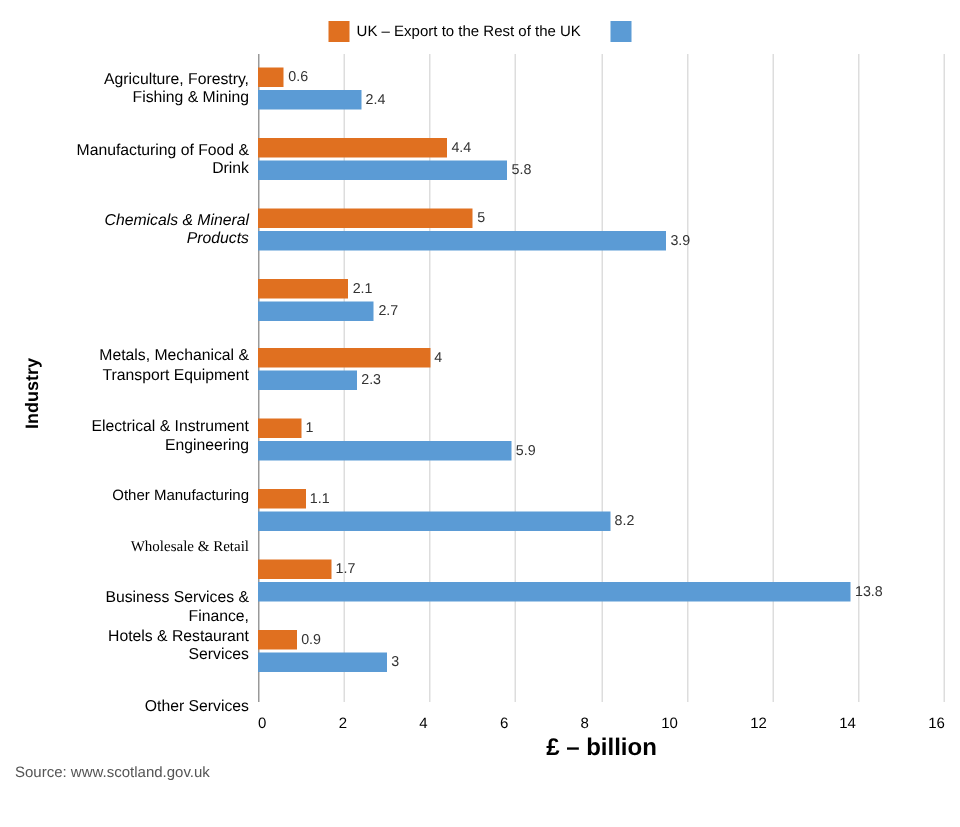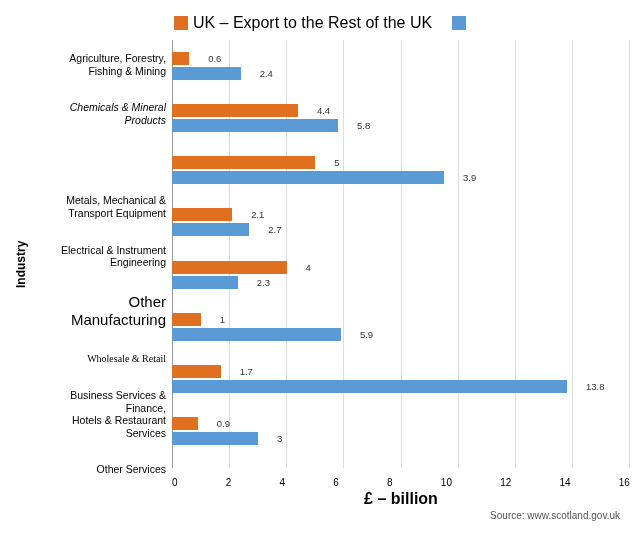--- a/index.html
+++ b/index.html
@@ -23,21 +23,21 @@
       display: flex;
       gap: 20px;
       justify-content: center;
       margin-bottom: 8px;
       margin-top: 4px;
     }
     .legend-item {
       display: flex;
       align-items: center;
       gap: 5px;
-      font-size: 16px;
+      font-size: 10px;
     }
     .legend-swatch {
       width: 14px;
       height: 14px;
     }
     .chart-area {
       display: flex;
       flex: 1;
       justify-content: flex-end;
     }
@@ -117,21 +117,21 @@
       position: relative;
     }
     .bar-orange {
       background: #E07020;
     }
     .bar-blue {
       background: #5B9BD5;
     }
     .bar-label {
       font-size: 9.5px;
-      margin-left: 19px;
+      margin-left: 3px;
       color: #333;
       white-space: nowrap;
     }
     .x-ticks {
       display: flex;
       justify-content: space-between;
       width: 100%;
       font-size: 10px;
     }
     .x-tick {
@@ -142,21 +142,21 @@
       font-size: 16px;
       font-weight: bold;
       margin-top: 2px;
       width: 100%;
     }
     .bottom-area {
       display: flex;
       flex-direction: column;
     }
     .source-text {
-      text-align: right;
+      text-align: left;
       font-size: 10px;
       color: #555;
       padding-right: 10px;
       margin-top: 2px;
     }
     .x-label-container {
       display: flex;
       padding-left: 162px;
     }
   </style>
@@ -174,24 +174,25 @@
       <div class="legend-swatch" style="background:#5B9BD5;"></div>
     </div>
   </div>
 
   <div class="chart-area">
 
     <div class="y-axis-label">Industry</div>
 
     <div class="y-categories" id="y-cats">
         <div class="y-category" style="font-size: 10.5px;">Agriculture, Forestry,<br>Fishing &amp; Mining</div>
+        <div class="y-category" style="font-size: 10.5px;">Manufacturing of Food &amp;<br>Drink</div>
         <div class="y-category" style="font-size: 10.5px; font-style: italic;">Chemicals &amp; Mineral<br>Products</div>
         <div class="y-category" style="font-size: 10.5px; margin-top: 44px;">Metals, Mechanical &amp;<br>Transport Equipment</div>
         <div class="y-category" style="font-size: 10.5px;">Electrical &amp; Instrument<br>Engineering</div>
-        <div class="y-category" style="font-size: 15px;">Other Manufacturing</div>
+        <div class="y-category" style="font-size: 10px;">Other Manufacturing</div>
         <div class="y-category" style="font-size: 10px; font-family: Liberation Serif, serif;">Wholesale &amp; Retail</div>
         <div class="y-category" style="font-size: 10.5px;">Business Services &amp; Finance,<br>Hotels &amp; Restaurant Services</div>
         <div class="y-category" style="font-size: 10.5px;">Other Services</div>
       </div>
 
     <div class="bars-and-grid">
       <div class="grid-lines" id="grid-lines">
           <div class="grid-line zero"></div>
           <div class="grid-line"></div>
           <div class="grid-line"></div>
@@ -254,20 +255,30 @@
             </div>
           </div>
           <div class="bar-group">
             <div class="bar-row">
               <div class="bar bar-orange" style="width: calc(6.25% + 0px);"></div>
               <span class="bar-label">1</span>
             </div>
             <div class="bar-row">
               <div class="bar bar-blue" style="width: calc(36.88%);"></div>
               <span class="bar-label">5.9</span>
+            </div>
+          </div>
+          <div class="bar-group">
+            <div class="bar-row">
+              <div class="bar bar-orange" style="width: calc(6.88% + 0px);"></div>
+              <span class="bar-label">1.1</span>
+            </div>
+            <div class="bar-row">
+              <div class="bar bar-blue" style="width: calc(51.25%);"></div>
+              <span class="bar-label">8.2</span>
             </div>
           </div>
           <div class="bar-group">
             <div class="bar-row">
               <div class="bar bar-orange" style="width: calc(10.63% + 0px);"></div>
               <span class="bar-label">1.7</span>
             </div>
             <div class="bar-row">
               <div class="bar bar-blue" style="width: calc(86.25%);"></div>
               <span class="bar-label">13.8</span>

